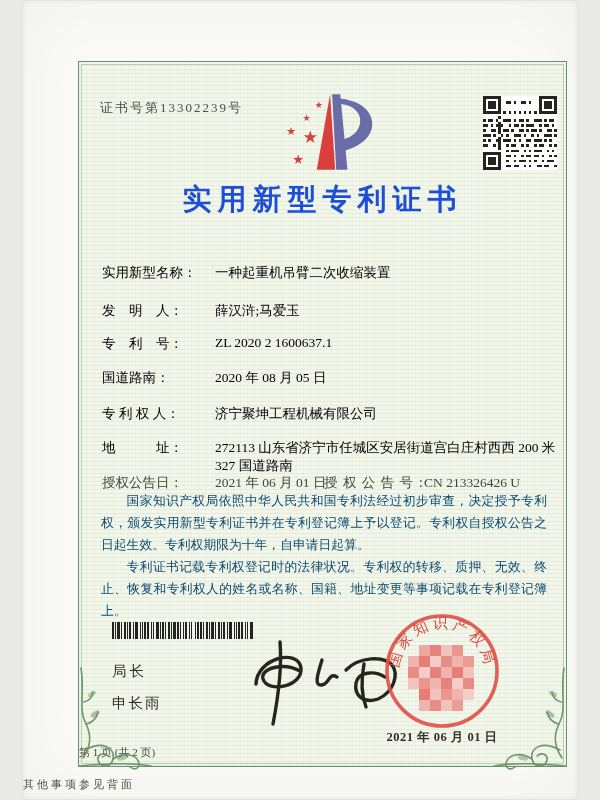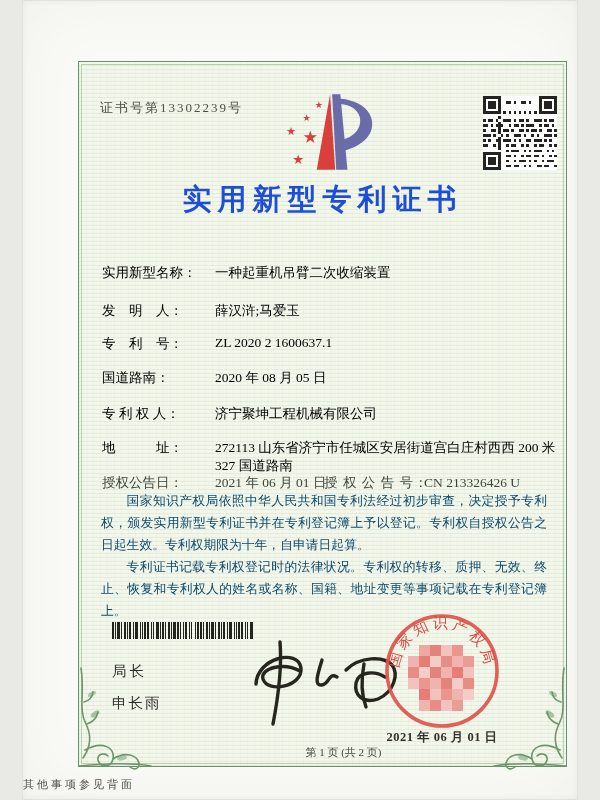--- a/index.html
+++ b/index.html
@@ -41,21 +41,21 @@
   .body-text p { margin:0; text-indent:2em; }
   .barcode { position:absolute; left:33px; top:560px; width:141px; height:17px; }
   .signoff-title { position:absolute; left:33px; top:600px; font-size:14.5px; color:#2e2e2a; letter-spacing:3px;
                    font-family:"Liberation Sans","DejaVu Sans",sans-serif; }
   .signoff-name { position:absolute; left:33px; top:632px; font-size:14.5px; color:#2e2e2a; letter-spacing:2px;
                   font-family:"Liberation Sans","DejaVu Sans",sans-serif; }
   .signature { position:absolute; left:163px; top:572px; width:175px; height:100px; }
   .seal { position:absolute; left:303px; top:549px; width:120px; height:120px; }
   .seal-date { position:absolute; left:286px; top:667px; width:154px; text-align:center;
                font-size:12.5px; font-weight:600; color:#34302a; letter-spacing:0.5px; }
-  .page-no { position:absolute; left:0; top:683px; width:100%; text-align:center; font-size:11px; color:#44493f;padding-left:42px; }
+  .page-no { position:absolute; left:0; top:683px; width:100%; text-align:left; font-size:11px; color:#44493f; }
   .flourish { position:absolute; width:82px; height:104px; bottom:-4px; }
   .flourish.fl-left { left:-4px; }
   .flourish.fl-right { right:-4px; transform:scaleX(-1); }
   .back-note { position:absolute; left:0; top:776px; width:100%; text-align:left;
                font-size:11px; letter-spacing:3px; color:#4b4f47; }
 </style>
 </head>
 <body>
 
 <div class="photo">

